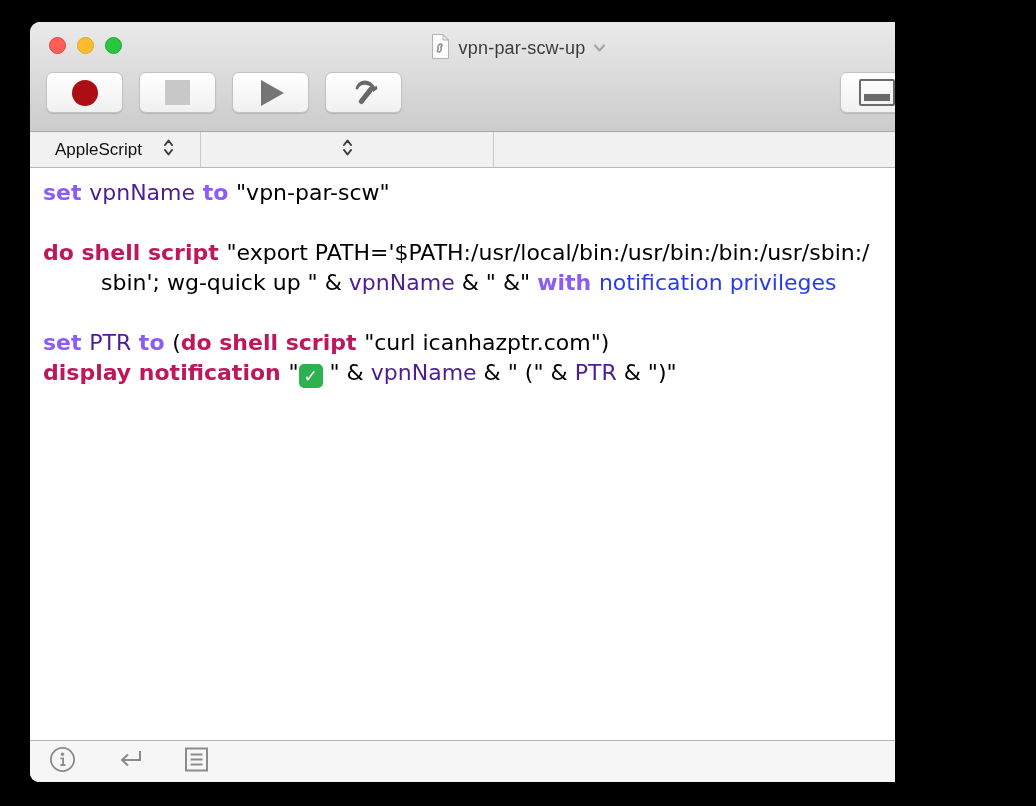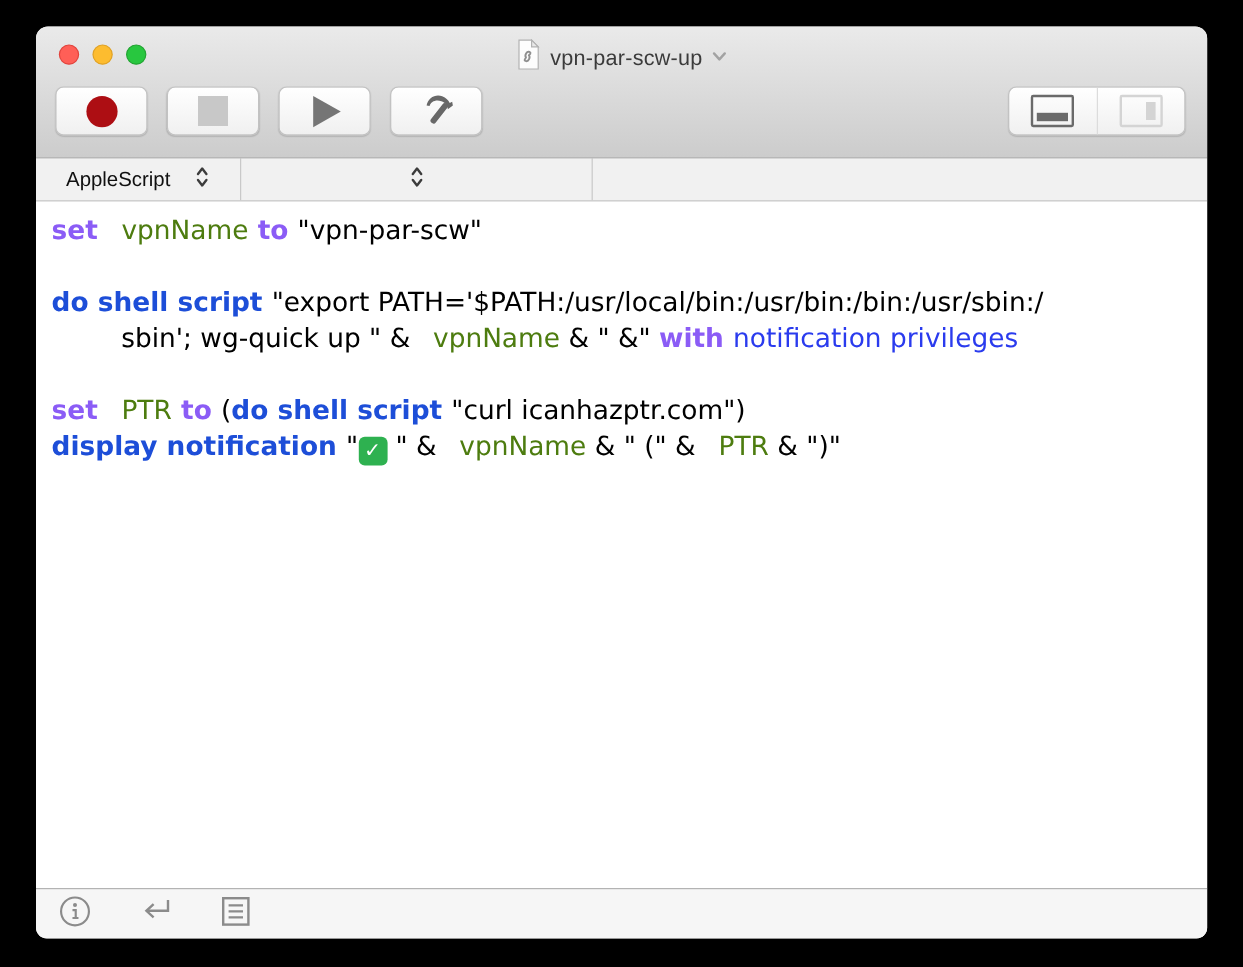--- a/index.html
+++ b/index.html
@@ -1,18 +1,18 @@
 <!DOCTYPE html>
 <html><head>
 <meta charset="utf-8">
 <style>
   * { box-sizing: border-box; margin: 0; padding: 0; }
   html,body { width:1036px; height:806px; }
   body { background:#000; font-family:"Liberation Sans",sans-serif; }
-  .stage { position:relative; width:1036px; height:806px; background:#000; overflow:hidden; }
+  .stage { position:relative; width:895px; height:806px; background:#000; overflow:hidden; }
 
   .window {
     position:absolute; left:30px; top:22px; width:976px; height:760px;
     border-radius:10px 10px 9px 9px; overflow:hidden; background:#fff;
     display:flex; flex-direction:column;
     box-shadow:0 20px 45px rgba(0,0,0,.65);
   }
 
   
   .header {
@@ -63,22 +63,22 @@
     border-right:1px solid #c9c9c9; padding:0 10px; cursor:default; }
   .popup.lang { width:171px; }
   .popup.elem { width:293px; }
   .popup-label { font-size:17px; color:#101010; white-space:nowrap; }
 
   
   .code-area { flex:1; background:#fff; padding:10px 13px; overflow:hidden;
     font-family:"DejaVu Sans",sans-serif; font-size:22px; line-height:30px; cursor:text; }
   .code-line { white-space:pre; }
   .c-kw    { font-weight:bold; color:#8b5cf6; }
-  .c-cmd   { font-weight:bold; color:#1d4ed8; }
-  .c-var   { color:#4d7c0f;margin-left:12px; }
+  .c-cmd   { font-weight:bold; color:#be185d; }
+  .c-var   { color:#4c1d95; }
   .c-plain { color:#000; }
   .c-param { color:#2a3bee; }
   .c-emoji { display:inline-block; width:24px; height:24px; background:#2eb150;
     border-radius:5px; color:#fff; text-align:center; line-height:24px; font-size:17px;
     font-weight:bold; vertical-align:-2px; }
 
   
   .statusbar { flex:none; height:42px; background:#f6f6f6; border-top:1px solid #b3b3b3;
     display:flex; align-items:center; padding-left:19px; gap:40px; }
   .sb-btn { display:flex; align-items:center; justify-content:center; cursor:default; }

